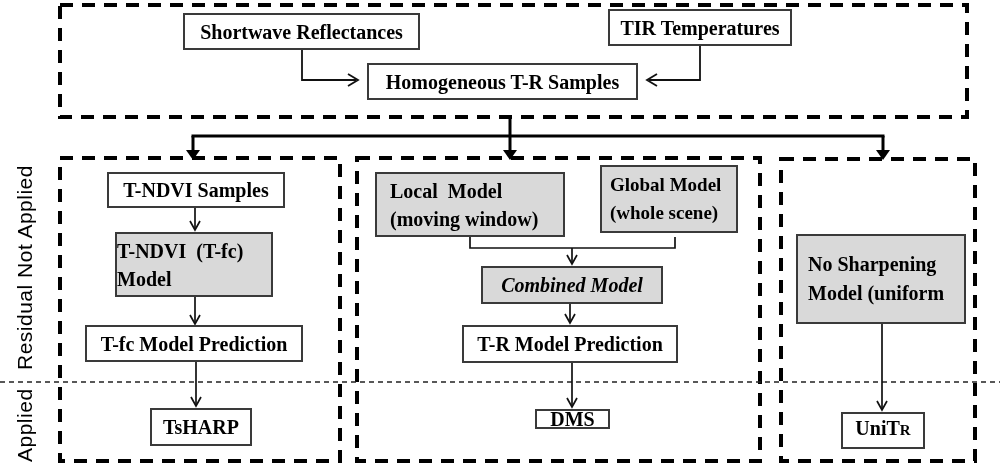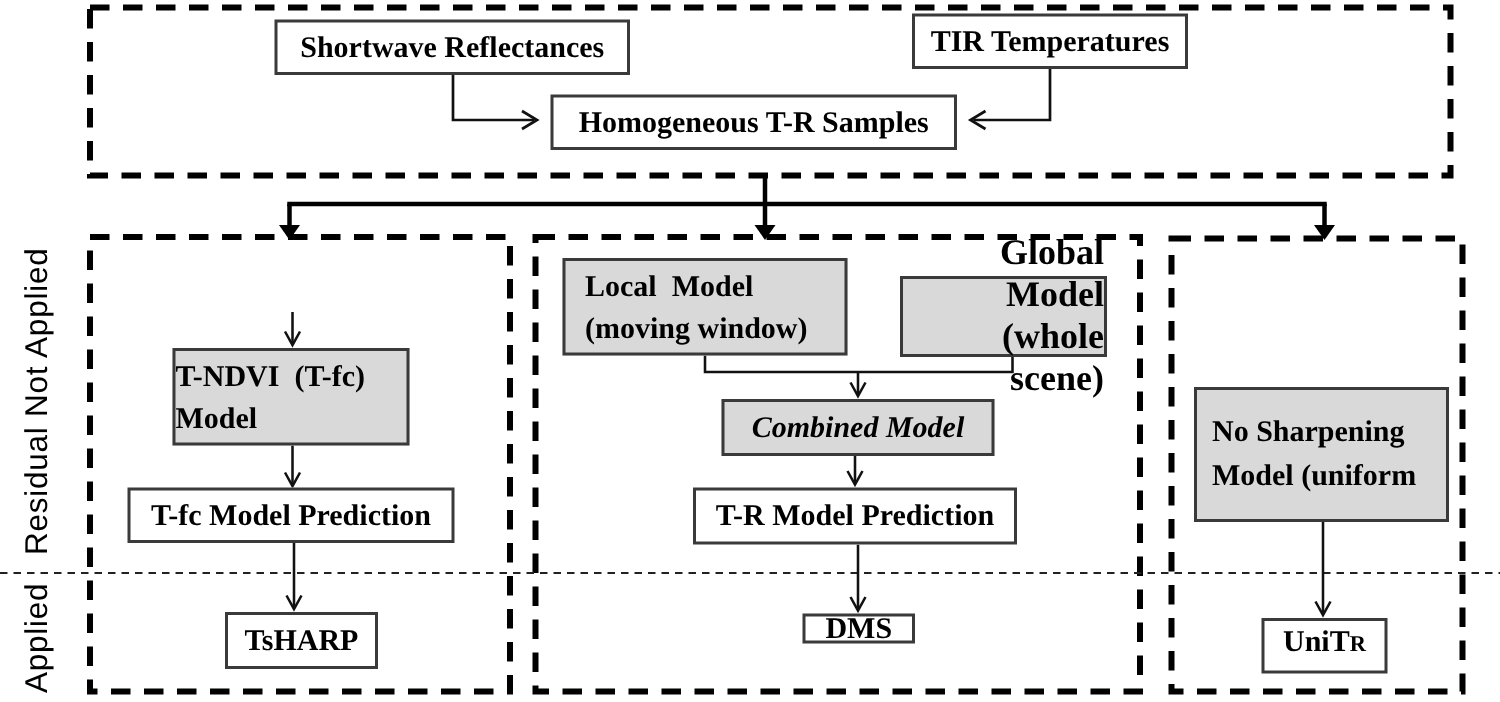--- a/index.html
+++ b/index.html
@@ -115,40 +115,41 @@
     </g>
   </svg>
 
   <div class="vlabel" style="left:8px;top:157px;width:34px;height:222px;">Residual Not Applied</div>
   <div class="vlabel" style="left:8px;top:386px;width:34px;height:78px;">Applied</div>
 
   <div class="node" style="left:183px;top:13px;width:237px;height:37px;">Shortwave Reflectances</div>
   <div class="node" style="left:608px;top:9px;width:184px;height:37px;">TIR Temperatures</div>
   <div class="node" style="left:367px;top:63px;width:271px;height:37px;">Homogeneous T-R Samples</div>
 
+  <div class="node" style="left:107px;top:172px;width:178px;height:36px;">T-NDVI Samples</div>
   <div class="node gray left-align" style="left:115px;top:232px;width:158px;height:65px;">
     <div class="line">T-NDVI  (T-fc)</div>
     <div class="line">Model</div>
   </div>
   <div class="node" style="left:85px;top:325px;width:218px;height:37px;">T-fc Model Prediction</div>
   <div class="node" style="left:150px;top:408px;width:102px;height:38px;">TsHARP</div>
 
   <div class="node gray left-align" style="left:375px;top:172px;width:190px;height:65px;padding-left:13px;">
     <div class="line">Local  Model</div>
     <div class="line">(moving window)</div>
   </div>
-  <div class="node gray left-align" style="left:600px;top:184px;width:138px;height:54px;padding-left:8px;font-size:24px;">
+  <div class="node gray left-align" style="left:600px;top:165px;width:138px;height:68px;padding-left:8px;font-size:19px;">
     <div class="line">Global Model</div>
     <div class="line">(whole scene)</div>
   </div>
   <div class="node gray" style="left:481px;top:266px;width:182px;height:38px;font-style:italic;">Combined Model</div>
   <div class="node" style="left:462px;top:325px;width:216px;height:38px;">T-R Model Prediction</div>
   <div class="node" style="left:535px;top:409px;width:75px;height:20px;">DMS</div>
 
-  <div class="node gray left-align" style="left:796px;top:234px;width:170px;height:90px;padding-left:10px;line-height:29px;margin-top:24px;">
+  <div class="node gray left-align" style="left:796px;top:234px;width:170px;height:90px;padding-left:10px;line-height:29px;">
     <div class="line">No Sharpening</div>
     <div class="line">Model (uniform</div>
   </div>
   <div class="node" style="left:841px;top:412px;width:84px;height:37px;flex-direction:row;align-items:baseline;">
     <span>UniT</span>
       <span class="sub-cap">R</span>
   </div>
 
 </div>
 

